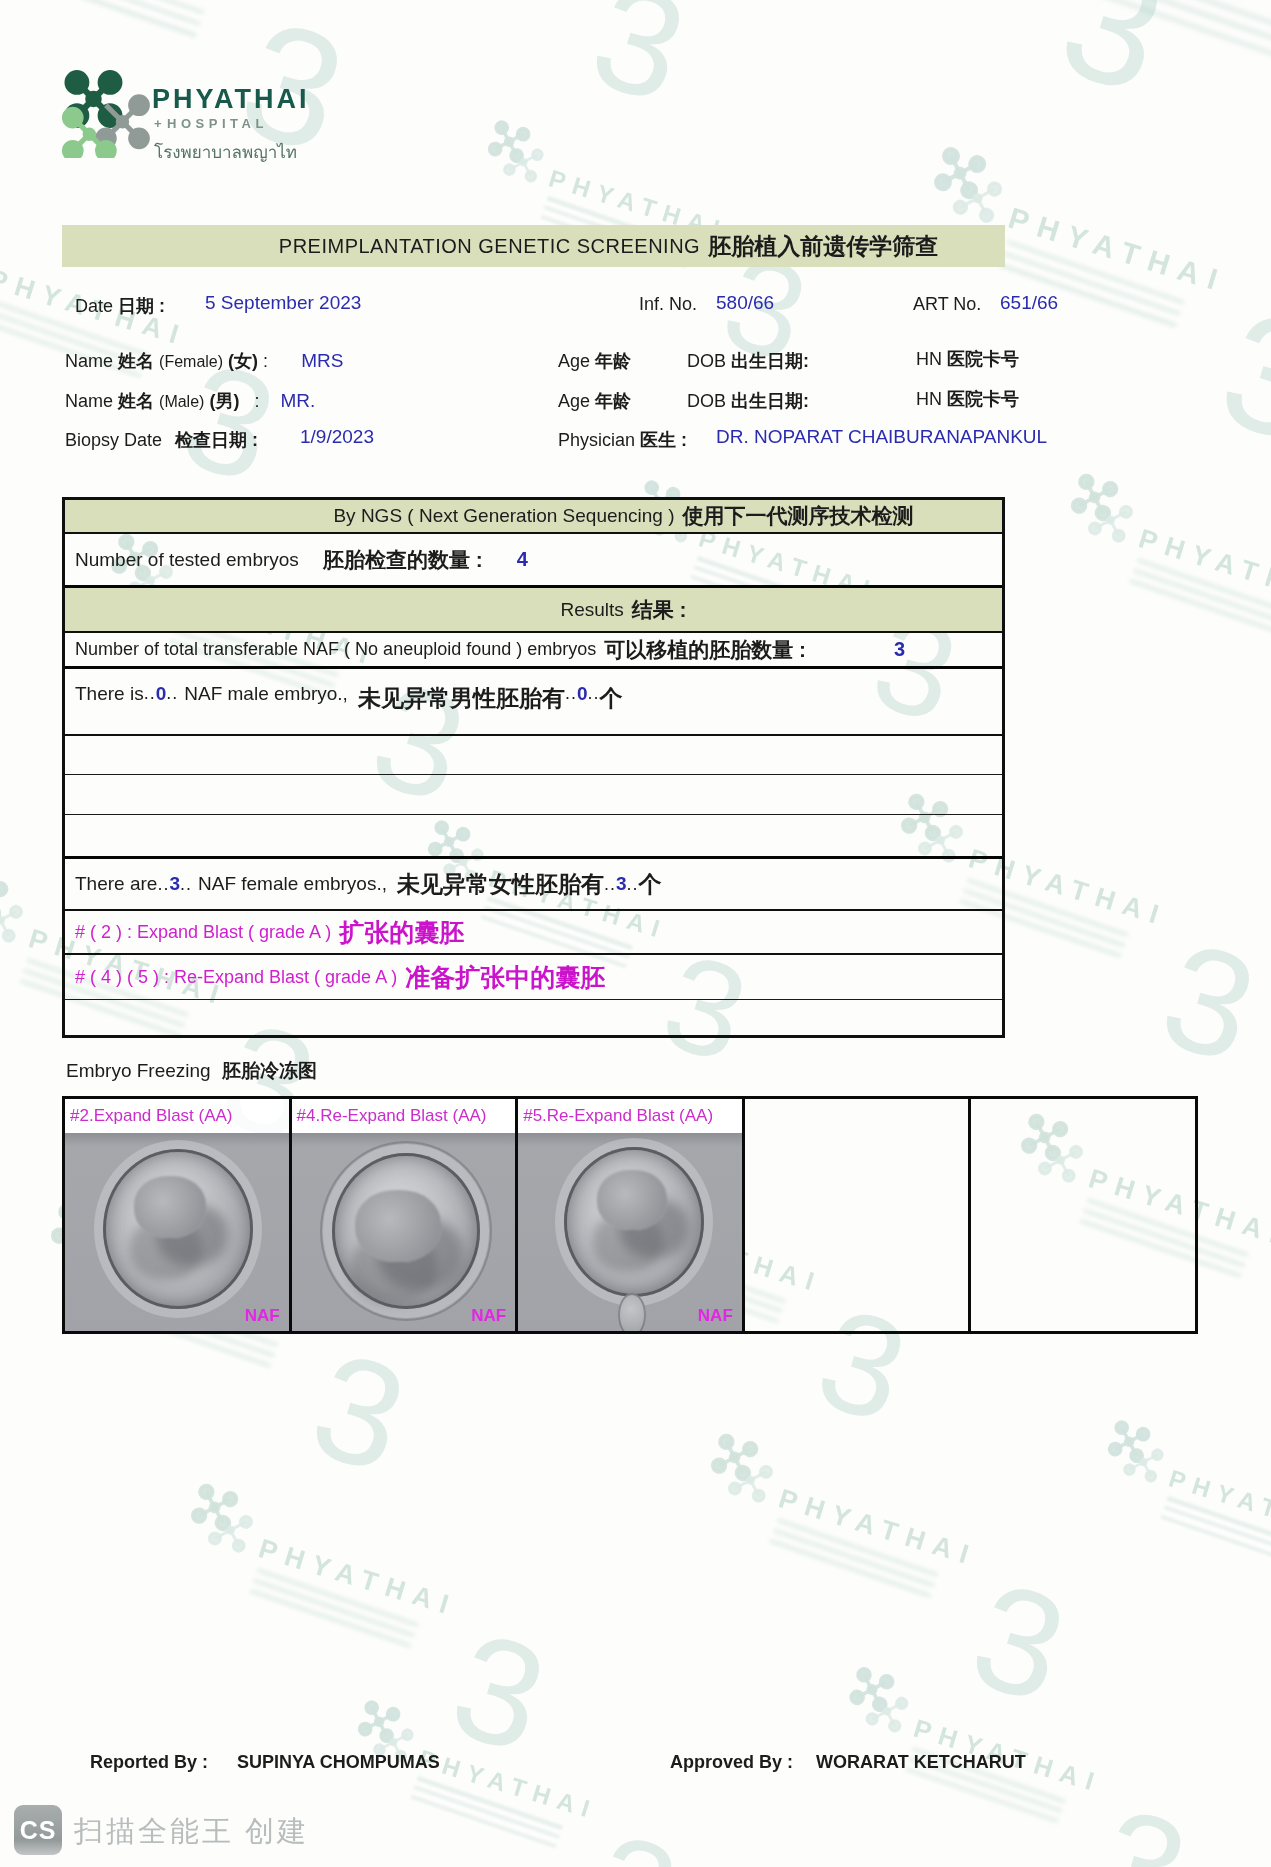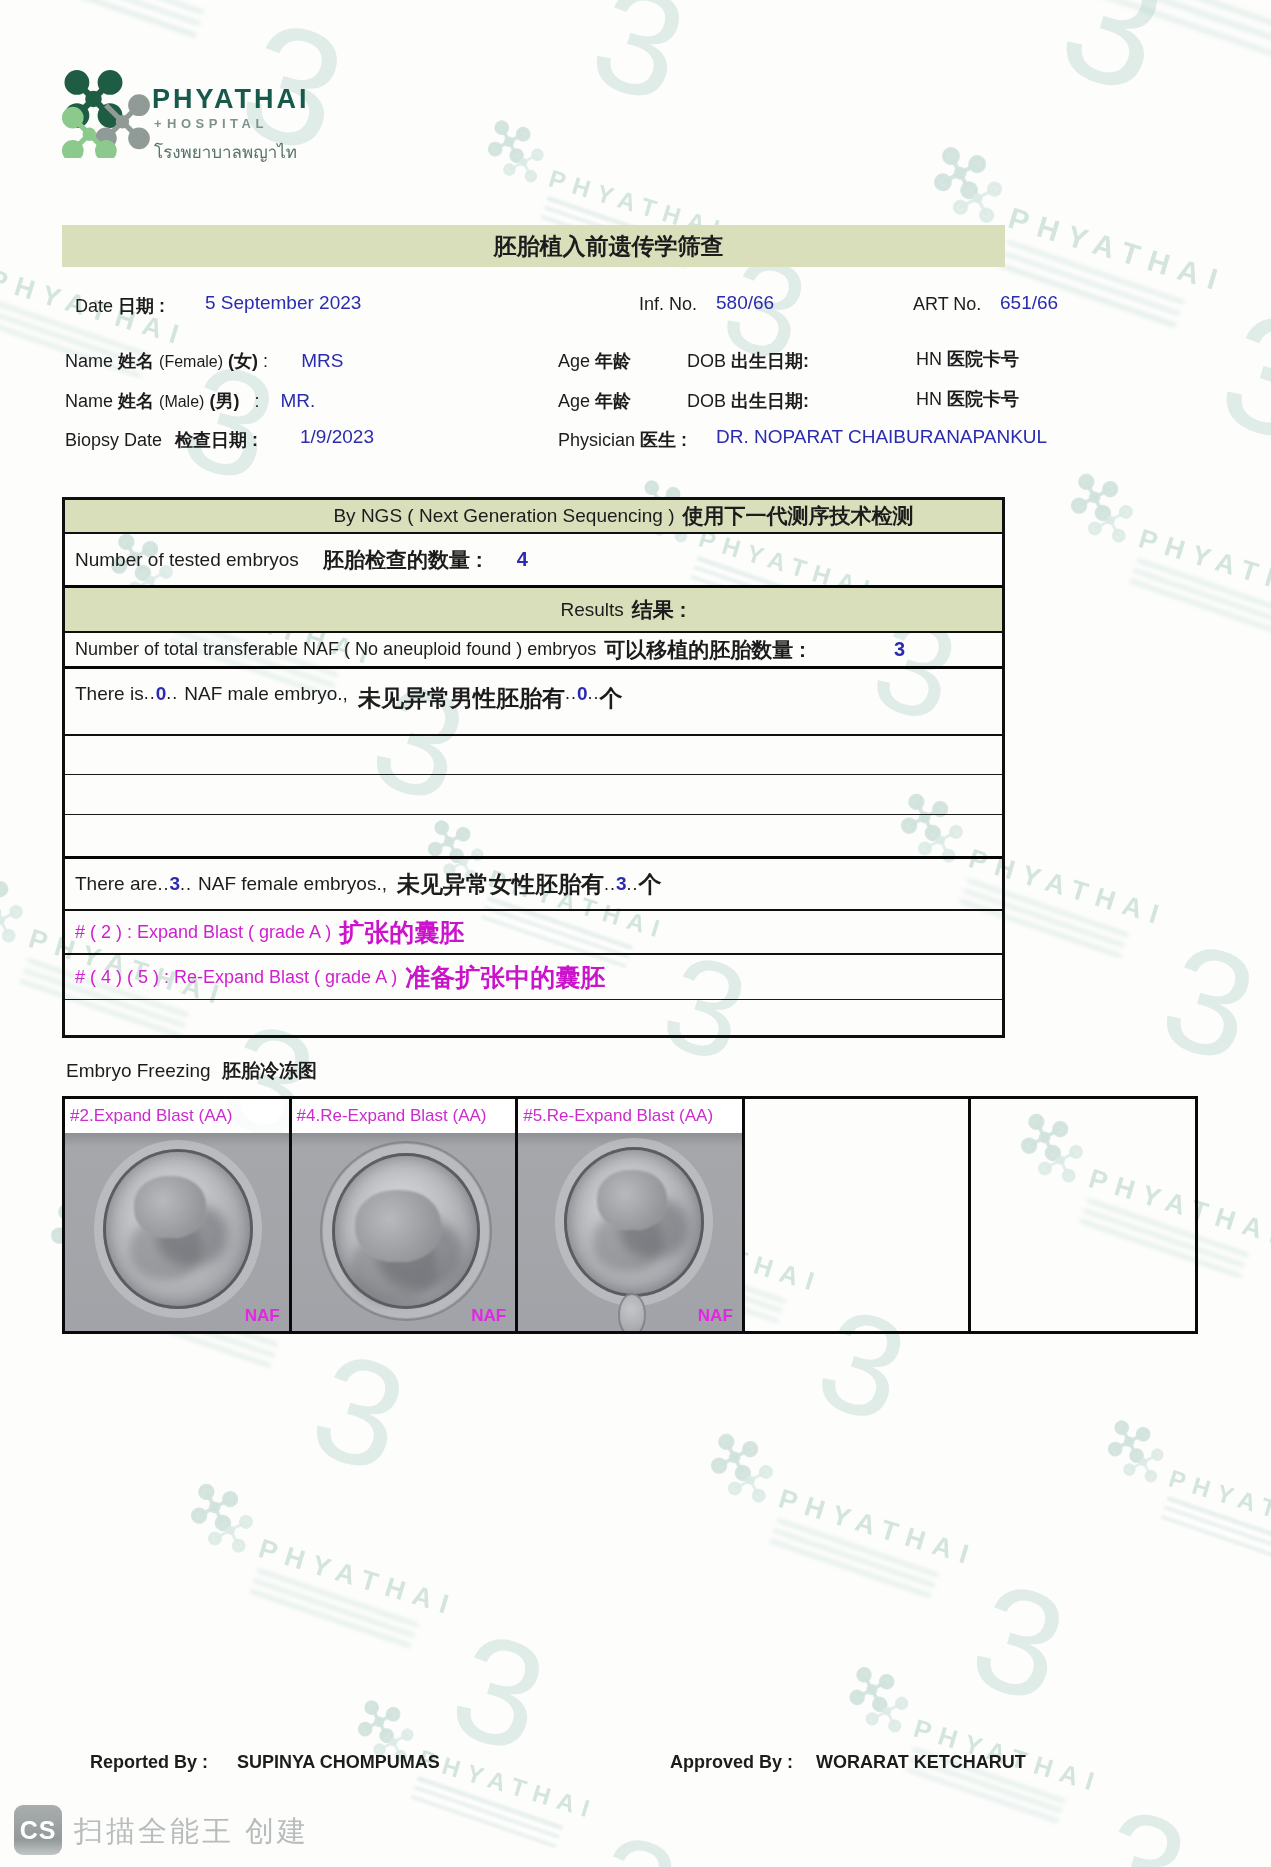--- a/index.html
+++ b/index.html
@@ -635,20 +635,21 @@
           <circle cx="10" cy="78" r="8"></circle>
         <circle cx="42" cy="78" r="8"></circle>
           <circle cx="26" cy="62" r="4"></circle>
       </g>
     </svg>
     <div class="logo-brand">PHYATHAI</div>
     <div class="logo-sub"><span class="plus">+</span><span>HOSPITAL</span></div>
     <div class="logo-thai">โรงพยาบาลพญาไท</div>
 
     <div class="title-bar">
+      <span class="en">PREIMPLANTATION GENETIC SCREENING</span>
       <span class="zh">胚胎植入前遗传学筛查</span>
     </div>
 
     <div class="abs lbl" style="left:75px; top:294px;">
       <span>Date</span>
       <span class="zh">日期 :</span>
     </div>
     <div class="abs val" style="left:205px; top:292px;">5 September 2023</div>
     <div class="abs lbl" style="left:639px; top:294px;">Inf. No.</div>
     <div class="abs val" style="left:716px; top:292px;">580/66</div>

